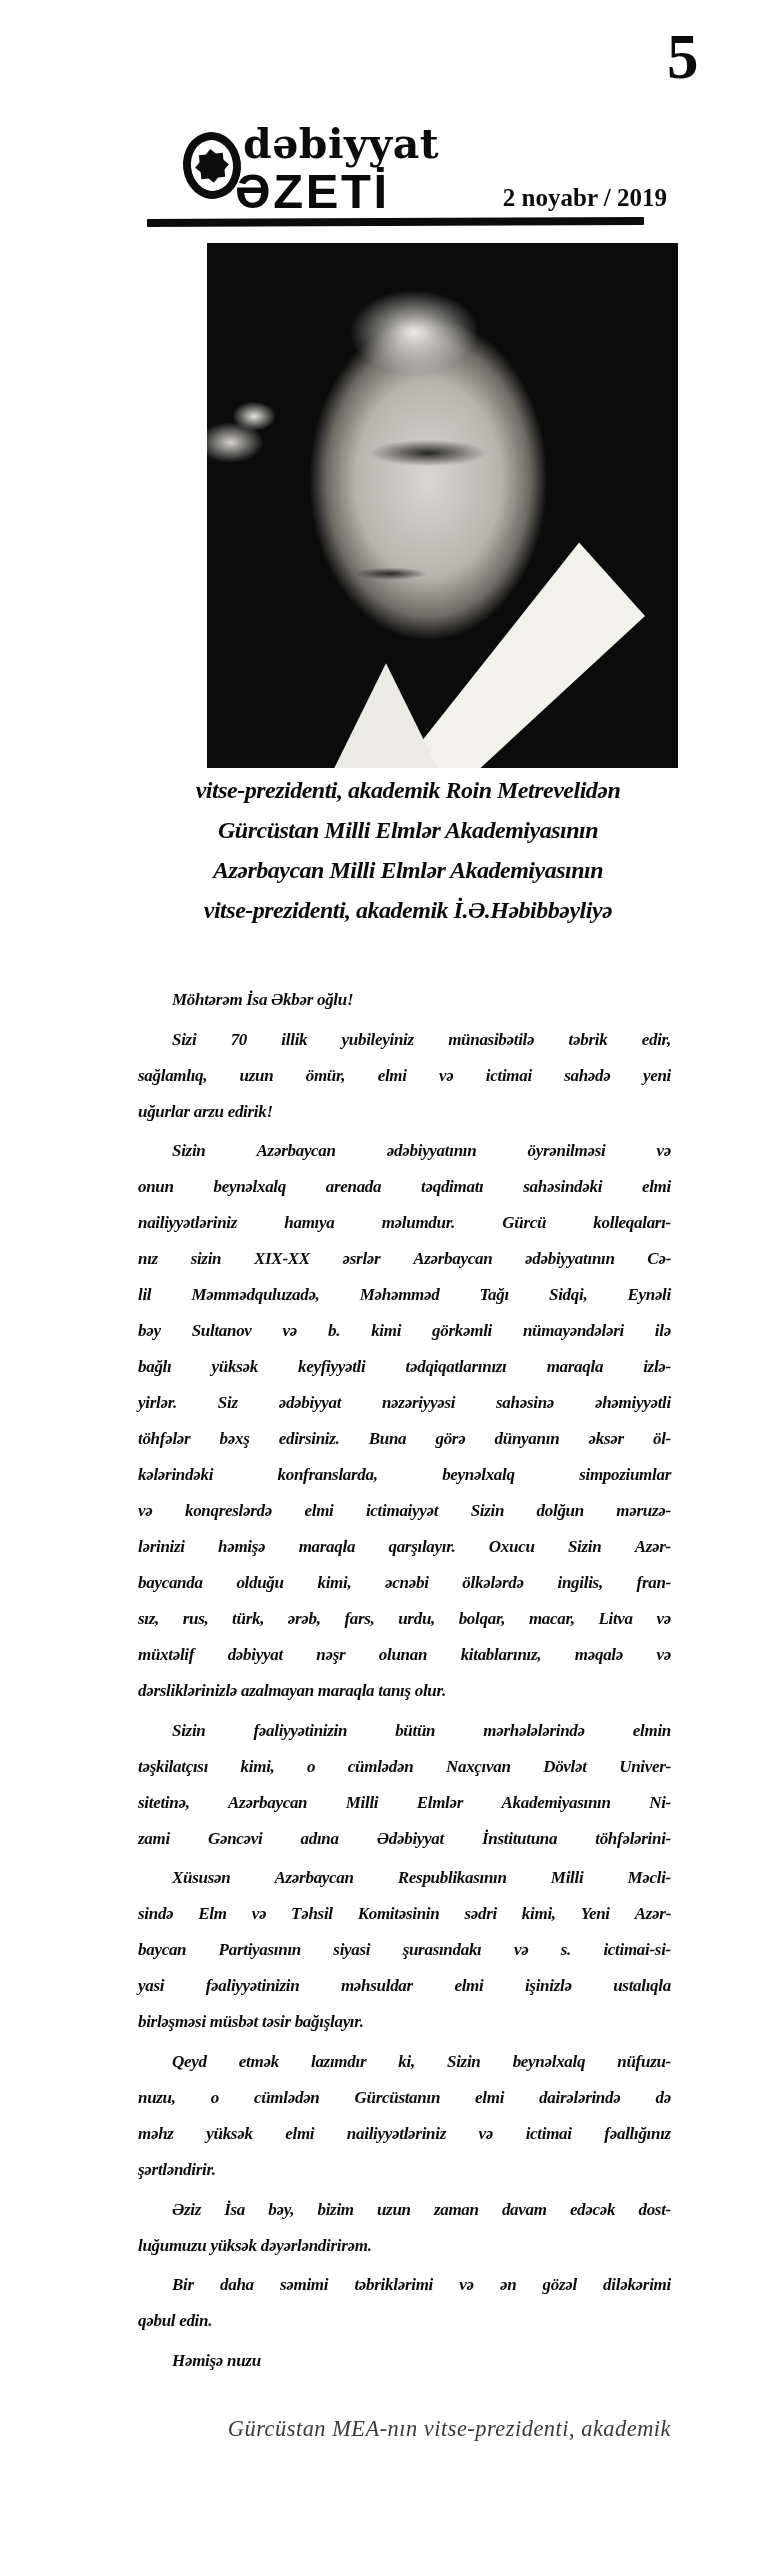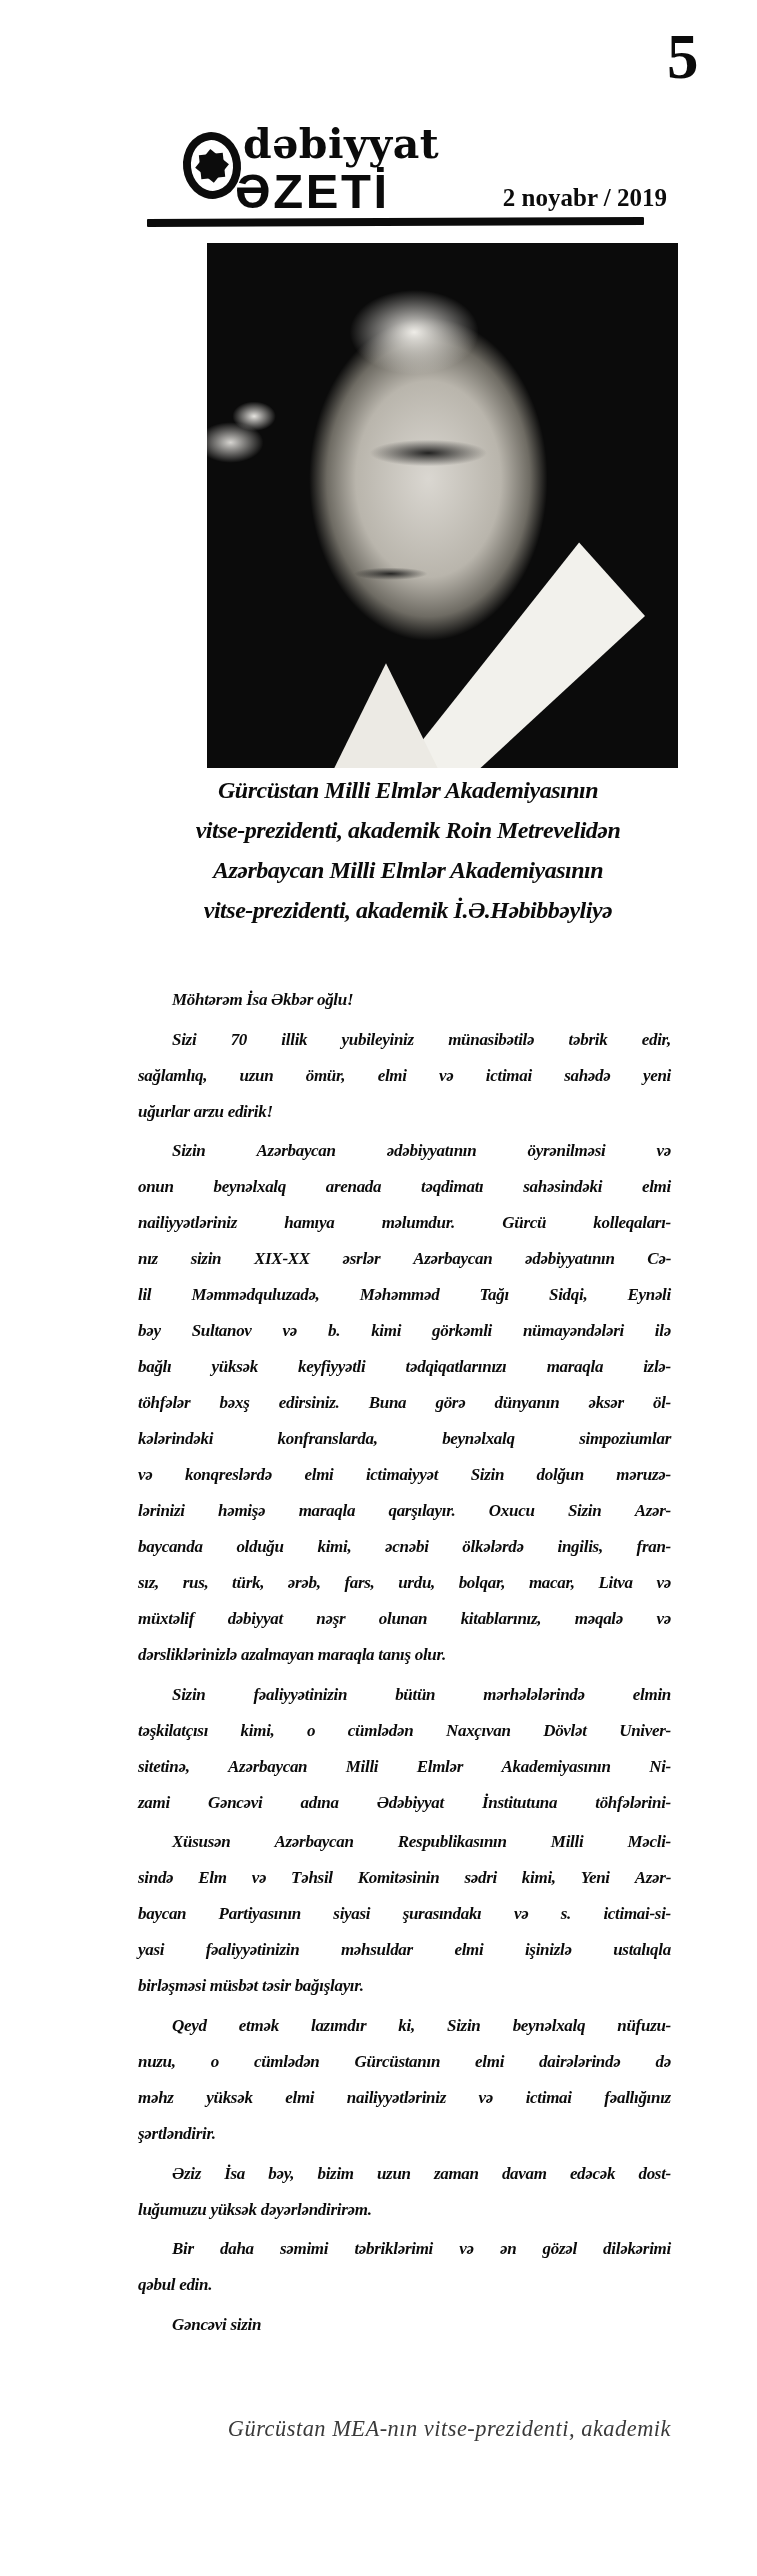--- a/index.html
+++ b/index.html
@@ -115,22 +115,22 @@
   </header>
 
   <div class="rule"></div>
 
   <figure class="photo">
     <div class="shirt"></div>
     <div class="collar"></div>
   </figure>
 
   <div class="caption">
+      <div class="cap-line">vitse-prezidenti, akademik Roin Metrevelidən</div>
       <div class="cap-line">Gürcüstan Milli Elmlər Akademiyasının</div>
-      <div class="cap-line">vitse-prezidenti, akademik Roin Metrevelidən</div>
       <div class="cap-line">Azərbaycan Milli Elmlər Akademiyasının</div>
       <div class="cap-line">vitse-prezidenti, akademik İ.Ə.Həbibbəyliyə</div>
     </div>
 
   <main class="letter">
       <div class="line indent">Möhtərəm İsa Əkbər oğlu!</div>
       <div class="line just indent para">
         <span>Sizi</span>
         <span>70</span>
         <span>illik</span>
@@ -199,20 +199,28 @@
         <span>nümayəndələri</span>
         <span>ilə</span>
       </div>
       <div class="line just">
         <span>bağlı</span>
         <span>yüksək</span>
         <span>keyfiyyətli</span>
         <span>tədqiqatlarınızı</span>
         <span>maraqla</span>
         <span>izlə-</span>
+      </div>
+      <div class="line just">
+        <span>yirlər.</span>
+        <span>Siz</span>
+        <span>ədəbiyyat</span>
+        <span>nəzəriyyəsi</span>
+        <span>sahəsinə</span>
+        <span>əhəmiyyətli</span>
       </div>
       <div class="line just">
         <span>töhfələr</span>
         <span>bəxş</span>
         <span>edirsiniz.</span>
         <span>Buna</span>
         <span>görə</span>
         <span>dünyanın</span>
         <span>əksər</span>
         <span>öl-</span>
@@ -384,19 +392,19 @@
         <span>Bir</span>
         <span>daha</span>
         <span>səmimi</span>
         <span>təbriklərimi</span>
         <span>və</span>
         <span>ən</span>
         <span>gözəl</span>
         <span>diləkərimi</span>
       </div>
       <div class="line">qəbul edin.</div>
-      <div class="line indent para">Gəncəvi sizin</div>
+      <div class="line indent para">Həmişə nuzu</div>
     </main>
 
   <div class="sig-role">Gürcüstan MEA-nın vitse-prezidenti, akademik</div>
 
 </div>
 
 
 </body></html>

